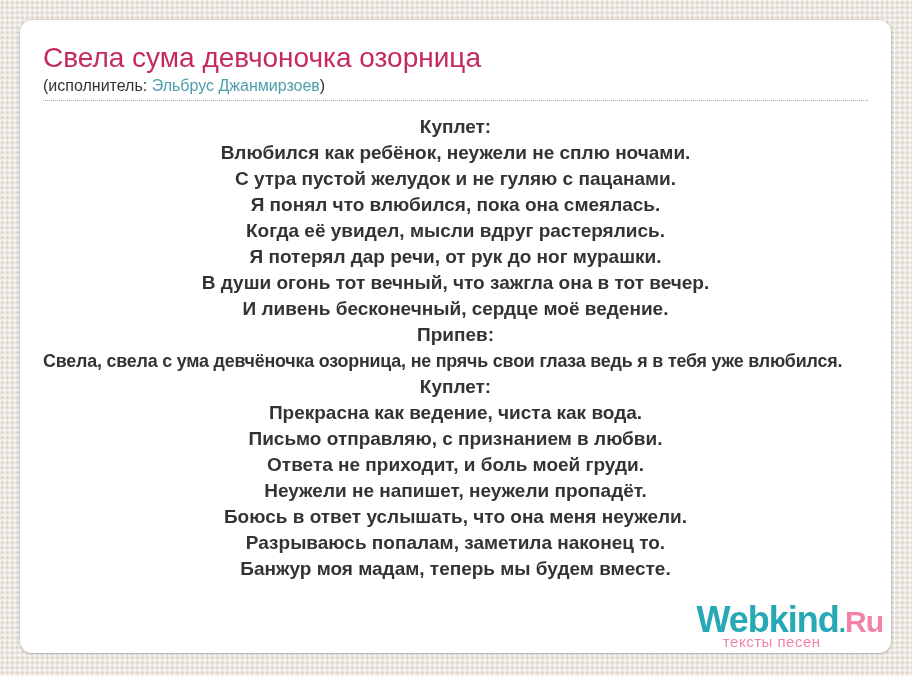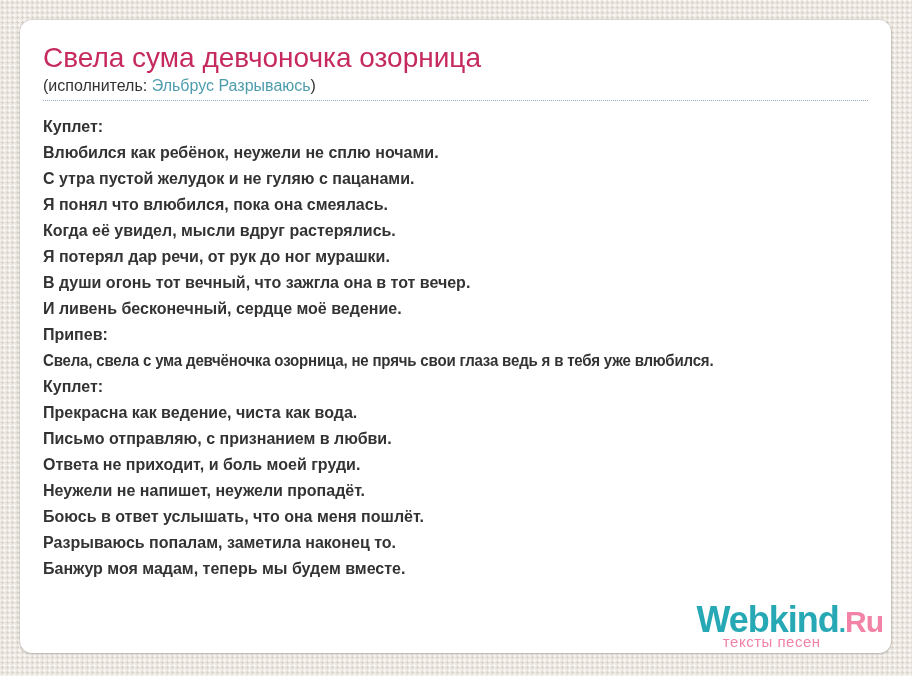--- a/index.html
+++ b/index.html
@@ -46,25 +46,26 @@
     border-bottom:1px dotted var(--separator_color, #9AADBE);
   }
   .artist-link {
     color: var(--artist_link_color, #4E9DAD);
     text-decoration:none;
     cursor:pointer;
   }
 
   .lyrics {
     padding-top:13px;
-    font-size:16px;
+    font-size:19px;
     font-weight:700;
     line-height:26px;
     color: var(--text_color, #333333);
     white-space:nowrap;
+    text-align:center;
   }
   .lyric-line { height:26px; }
   .lyric-line.condensed {
     transform: scaleX(0.94);
     transform-origin: left center;
     letter-spacing: -0.2px;
   }
 
   .logo {
     position:absolute;
@@ -92,39 +93,39 @@
   }
 </style>
 </head>
 <body>
 
 <div class="page">
   <div class="card">
 
     <h1 class="song-title">Свела сума девчоночка озорница</h1>
 
-    <div class="subtitle"><span>(исполнитель: </span><a class="artist-link">Эльбрус Разрываюсь</a><span>)</span></div>
+    <div class="subtitle"><span>(исполнитель: </span><a class="artist-link">Эльбрус Джанмирзоев</a><span>)</span></div>
 
     <div class="lyrics">
         <div class="lyric-line">Куплет:</div>
         <div class="lyric-line">Влюбился как ребёнок, неужели не сплю ночами.</div>
         <div class="lyric-line">С утра пустой желудок и не гуляю с пацанами.</div>
         <div class="lyric-line">Я понял что влюбился, пока она смеялась.</div>
         <div class="lyric-line">Когда её увидел, мысли вдруг растерялись.</div>
         <div class="lyric-line">Я потерял дар речи, от рук до ног мурашки.</div>
         <div class="lyric-line">В души огонь тот вечный, что зажгла она в тот вечер.</div>
         <div class="lyric-line">И ливень бесконечный, сердце моё ведение.</div>
         <div class="lyric-line">Припев:</div>
         <div class="lyric-line condensed">Свела, свела с ума девчёночка озорница, не прячь свои глаза ведь я в тебя уже влюбился.</div>
         <div class="lyric-line">Куплет:</div>
         <div class="lyric-line">Прекрасна как ведение, чиста как вода.</div>
         <div class="lyric-line">Письмо отправляю, с признанием в любви.</div>
         <div class="lyric-line">Ответа не приходит, и боль моей груди.</div>
         <div class="lyric-line">Неужели не напишет, неужели пропадёт.</div>
-        <div class="lyric-line">Боюсь в ответ услышать, что она меня пошлёт.</div>
+        <div class="lyric-line">Боюсь в ответ услышать, что она меня неужели.</div>
         <div class="lyric-line">Разрываюсь попалам, заметила наконец то.</div>
         <div class="lyric-line">Банжур моя мадам, теперь мы будем вместе.</div>
       </div>
 
     <div class="logo">
       <div class="logo-row"><span class="logo-main">Webkind</span><span class="logo-dot">.</span><span class="logo-tld">Ru</span></div>
       <div class="logo-tagline">тексты песен</div>
     </div>
 
   </div>

